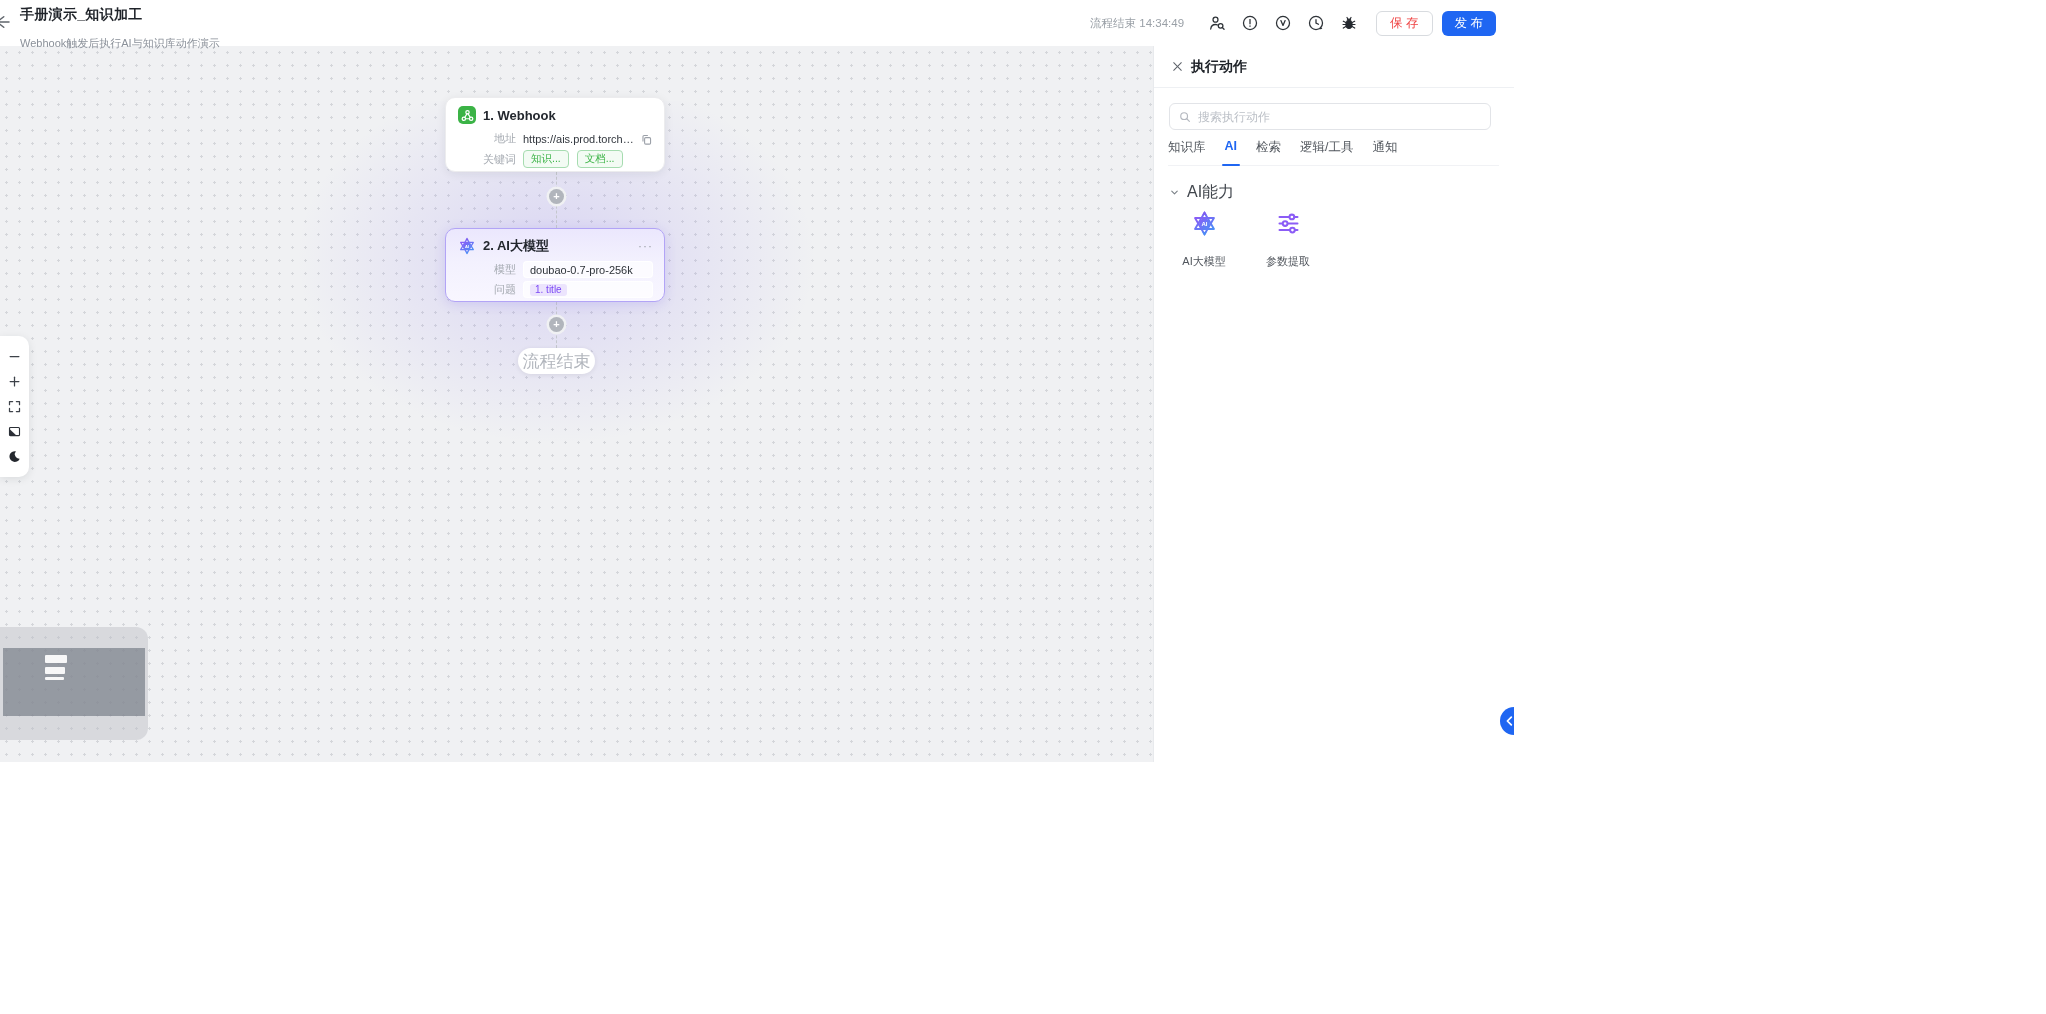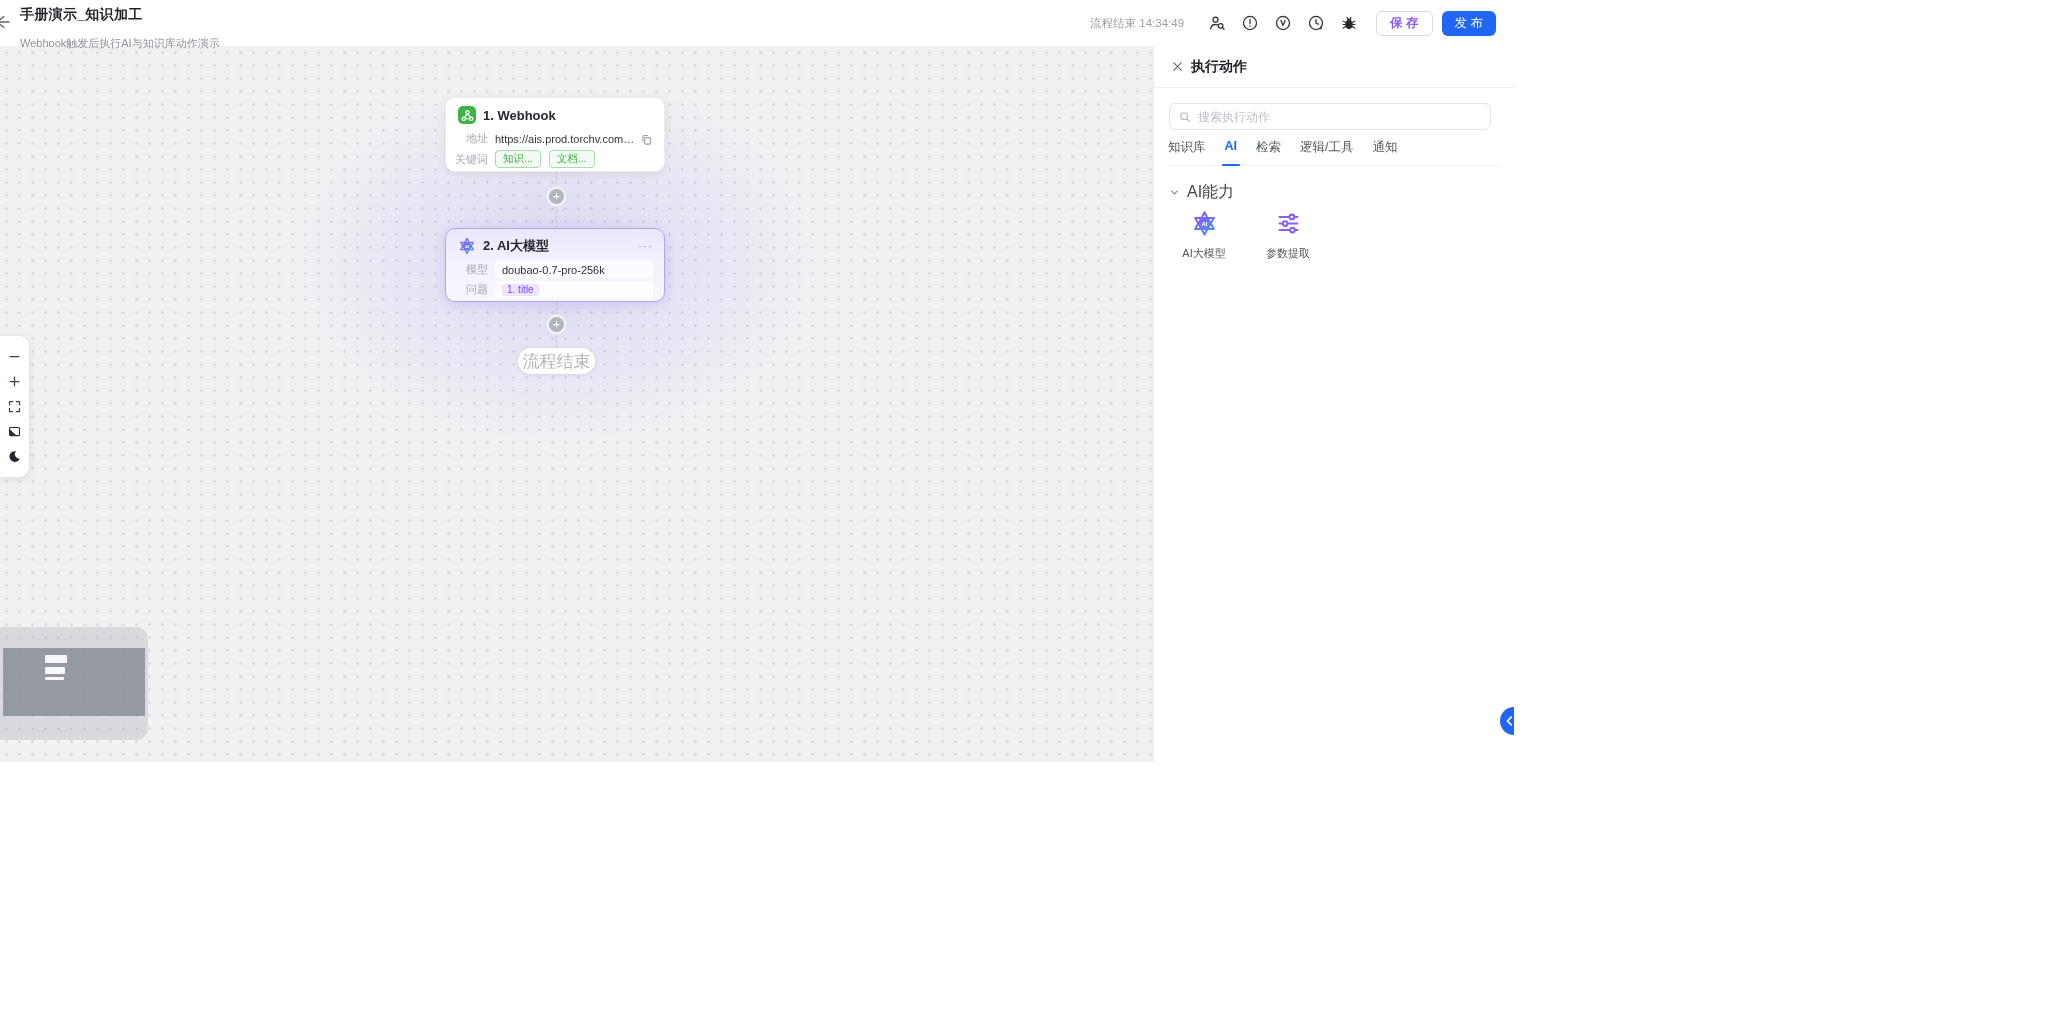--- a/index.html
+++ b/index.html
@@ -10,21 +10,21 @@
   
   .topbar { position:absolute; left:0; top:0; width:100%; height:46px; background:#fff; z-index:6; }
   .back-btn { position:absolute; left:-6px; top:13px; width:18px; height:18px; cursor:pointer; }
   .title-block { position:absolute; left:20px; top:6px; }
   .doc-title { font-size:14px; font-weight:700; color:#1f2329; letter-spacing:.3px; }
   .doc-subtitle { font-size:11px; color:#8a9099; margin-top:12px; }
   .topbar-right { position:absolute; right:18px; top:0; height:46px; display:flex; align-items:center; }
   .save-status { font-size:11.5px; color:#9aa0a7; margin-right:16px; white-space:nowrap; }
   .tb-icon { width:18px; height:18px; margin:0 7.5px; cursor:pointer; display:flex; align-items:center; justify-content:center; }
   .btn { height:25px; border-radius:6px; font-size:12.5px; display:flex; align-items:center; padding:0 13px; cursor:pointer; white-space:nowrap; }
-  .btn-save { border:1px solid #d8dbdf; background:#fff; color:#8b5cf6; margin-left:11px;font-weight:bold; }
+  .btn-save { border:1px solid #d8dbdf; background:#fff; color:#ef4444; margin-left:11px; }
   .btn-publish { background:#1f66f2; color:#fff; margin-left:9px; font-weight:500; }
 
   
   .canvas { position:absolute; left:0; top:46px; width:1153px; height:716px;
     background-color:#f0f1f3;
     background-image:radial-gradient(circle,#d4d6da 1.1px, rgba(0,0,0,0) 1.2px);
     background-size:13px 13px; }
   .halo { position:absolute; left:286px; top:55px; width:540px; height:350px; pointer-events:none;
     background:radial-gradient(ellipse at 50% 45%, rgba(128,104,244,0.20), rgba(128,104,244,0) 68%); }
 
@@ -32,21 +32,21 @@
     box-shadow:0 2px 10px rgba(31,35,41,.08); }
   .node-webhook { left:445px; top:51px; height:75px; border:1px solid #ececee; }
   .node-ai { left:445px; top:182px; height:74px; border:1.3px solid #b2a4f6;
     background:linear-gradient(180deg,#ebe7fd 0%,#f3f1fe 45%,#f8f6ff 100%);
     box-shadow:0 2px 12px rgba(104,82,230,.18); }
   .node-header { display:flex; align-items:center; gap:7px; padding:8px 11px 3px 12px; }
   .node-icon { width:18px; height:18px; border-radius:5px; flex-shrink:0; display:flex; align-items:center; justify-content:center; }
   .icon-webhook { background:#3bb346; }
   .node-title { font-size:13px; font-weight:700; color:#23272e; flex:1; }
   .node-more { font-size:12px; color:#9ba0a8; letter-spacing:1px; cursor:pointer; line-height:8px; }
-  .node-row { display:flex; align-items:center; margin:3px 11px 0 0; min-height:17px; }
+  .node-row { display:flex; align-items:center; margin:3px 11px 0 0; min-height:17px;padding-left:28px; }
   .node-label { width:42px; flex-shrink:0; text-align:right; margin-right:7px; color:#a4a9b0; font-size:11px; }
   .url-text { flex:1; font-size:11px; color:#31363d; white-space:nowrap; overflow:hidden; text-overflow:ellipsis; }
   .copy-btn { width:13px; height:13px; margin-left:4px; cursor:pointer; flex-shrink:0; }
   .tag-green { font-size:10.5px; color:#3bb346; background:#f3fbf4; border:1px solid #a6dcb0;
     border-radius:4px; padding:1px 7px; margin-right:8px; cursor:default; }
   .value-box { flex:1; background:rgba(255,255,255,.68); border:1px solid rgba(255,255,255,.9);
     border-radius:4px; padding:1.5px 6px; font-size:11px; color:#2e3339; display:flex; align-items:center; min-height:17px; }
   .tag-purple { font-size:10px; color:#7b49f5; background:#ece4fd; border-radius:3px; padding:0.5px 5px; }
 
   .connector { position:absolute; width:0; border-left:1.4px dashed #c4c7cd; }
@@ -91,21 +91,21 @@
     border-bottom:1px solid #f1f2f5; padding-bottom:9px; }
   .tab { font-size:12.5px; color:#51565d; cursor:pointer; position:relative; white-space:nowrap; }
   .tab.active { color:#1f66f2; font-weight:700; }
   .tab.active::after { content:""; position:absolute; left:50%; transform:translateX(-50%); bottom:-10px;
     width:18px; height:2.5px; border-radius:2px; background:#1f66f2; }
   .section-header { position:absolute; left:15px; top:136px; display:flex; align-items:center; gap:7px; cursor:pointer; }
   .section-label { font-size:16px; color:#41464d; }
   .action-items { position:absolute; left:16px; top:158px; display:flex; gap:16px; }
   .action-item { width:68px; display:flex; flex-direction:column; align-items:center; cursor:pointer; padding:4px 0; border-radius:8px; }
   .action-item .a-icon { width:30px; height:30px; display:flex; align-items:center; justify-content:center; }
-  .action-item .a-label { font-size:11px; color:#51565d; margin-top:8px; white-space:nowrap; }
+  .action-item .a-label { font-size:11px; color:#51565d; margin-top:16px; white-space:nowrap; }
 
   
   .collapse-bubble { position:absolute; left:1500px; top:707px; width:28px; height:28px; border-radius:50%;
     background:#1f66f2; cursor:pointer; z-index:7; }
   .collapse-bubble svg { position:absolute; left:3px; top:7px; }
 </style>
 </head>
 <body>
 
 <div class="app">

